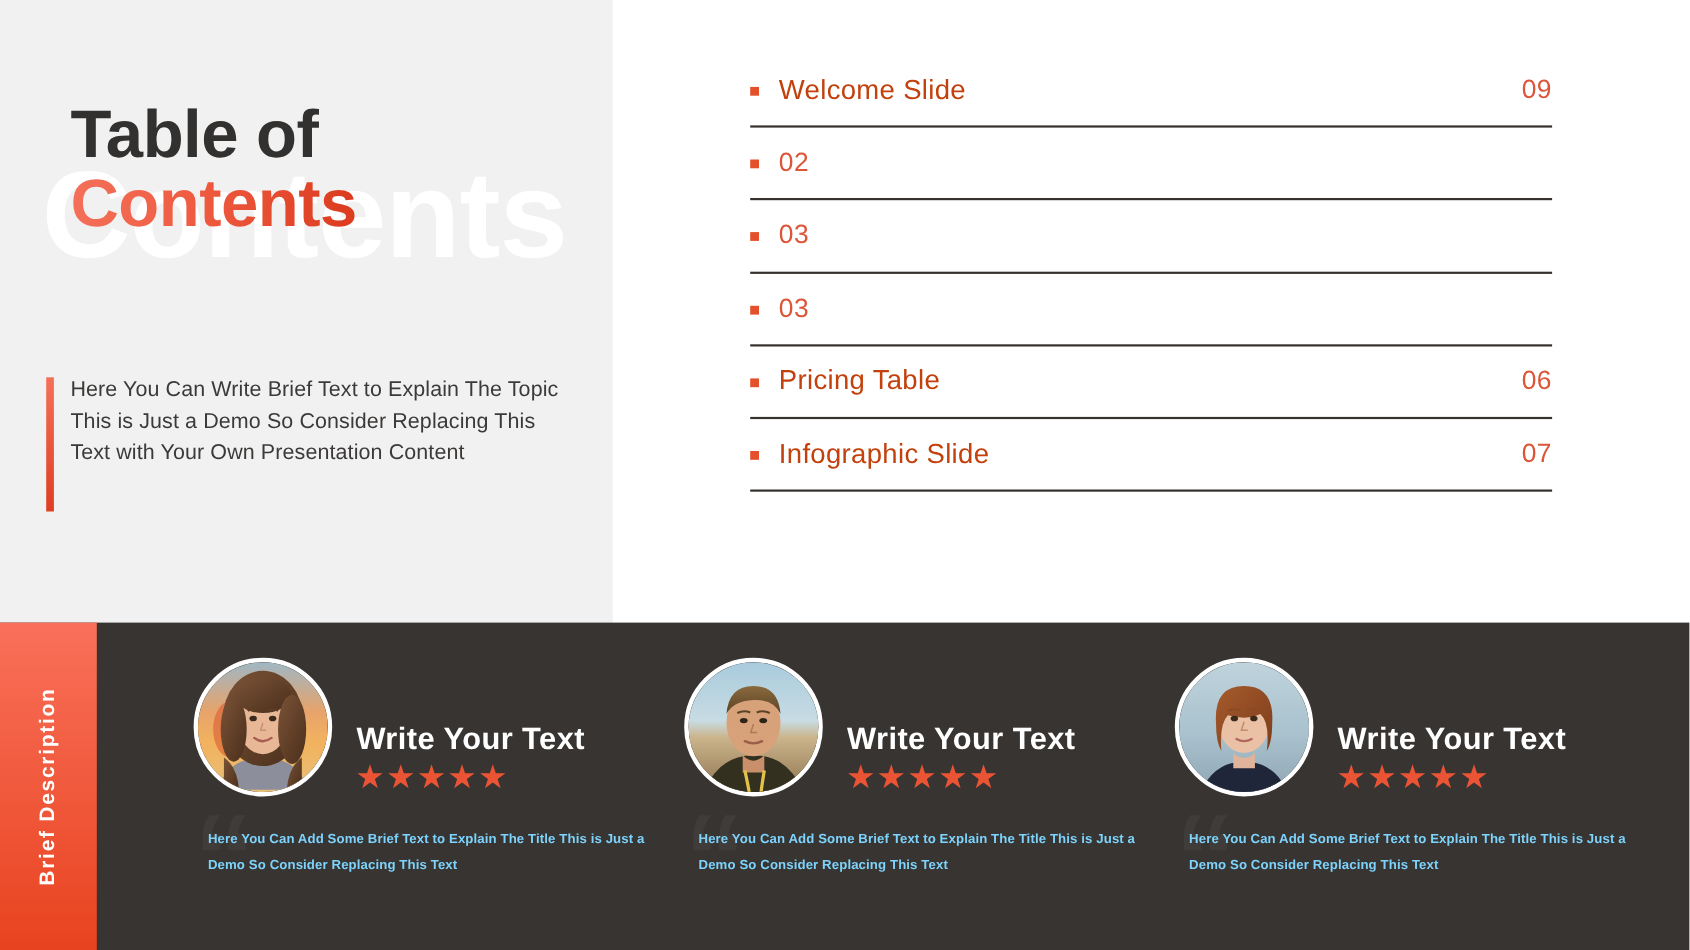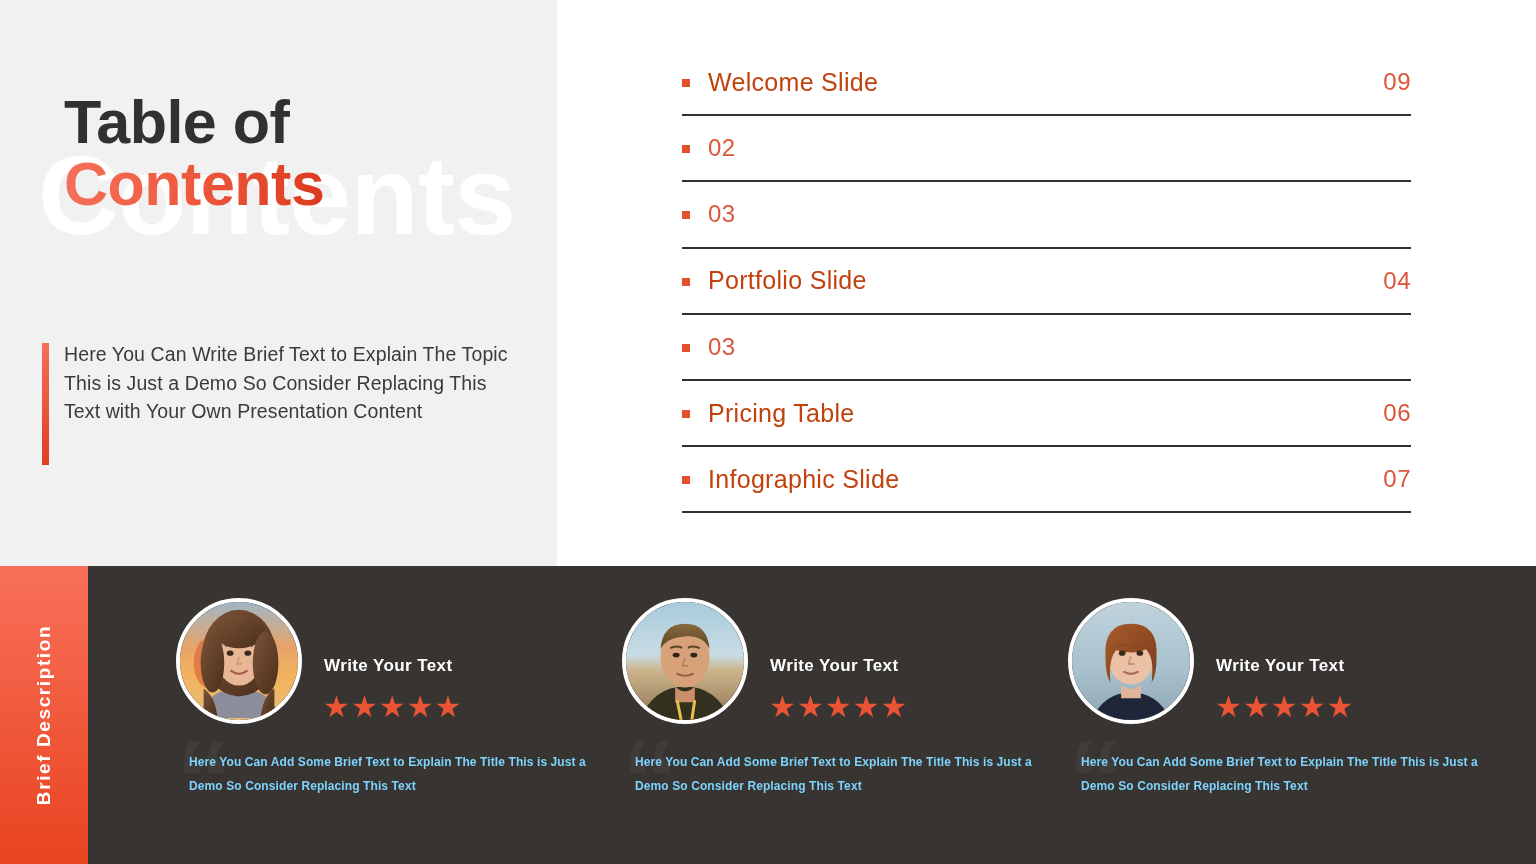--- a/index.html
+++ b/index.html
@@ -107,21 +107,21 @@
 
   .avatar {
     position:absolute; left:0; top:32px;
     width:126px; height:126px; border-radius:50%;
     border:4px solid #ffffff; overflow:hidden;
   }
   .avatar svg { display:block; width:100%; height:100%; }
 
   .t-name {
     position:absolute; left:148px; top:90px;
-    font-size:17px; font-weight:bold; color:#ffffff;
+    font-size:28px; font-weight:bold; color:#ffffff;
     letter-spacing:0.4px; white-space:nowrap;
   }
   .t-stars {
     position:absolute; left:147px; top:126px;
     font-size:30px; color:#EA5434; letter-spacing:1px;
     line-height:1; white-space:nowrap;
   }
   .t-body {
     position:absolute; left:13px; top:184px; width:405px;
     font-size:12px; line-height:24px; color:#7dd3fc;
@@ -161,25 +161,20 @@
     <div class="toc-row">
       <span class="toc-bullet"></span>
       <span class="toc-num">02</span>
     </div>
 
     <div class="toc-row">
       <span class="toc-bullet"></span>
       <span class="toc-num">03</span>
     </div>
 
-    <div class="toc-row">
-      <span class="toc-bullet"></span>
-      <span class="toc-label">Portfolio Slide</span>
-      <span class="toc-num">04</span>
-    </div>
 
     <div class="toc-row">
       <span class="toc-bullet"></span>
       <span class="toc-num">03</span>
     </div>
 
     <div class="toc-row">
       <span class="toc-bullet"></span>
       <span class="toc-label">Pricing Table</span>
       <span class="toc-num">06</span>

